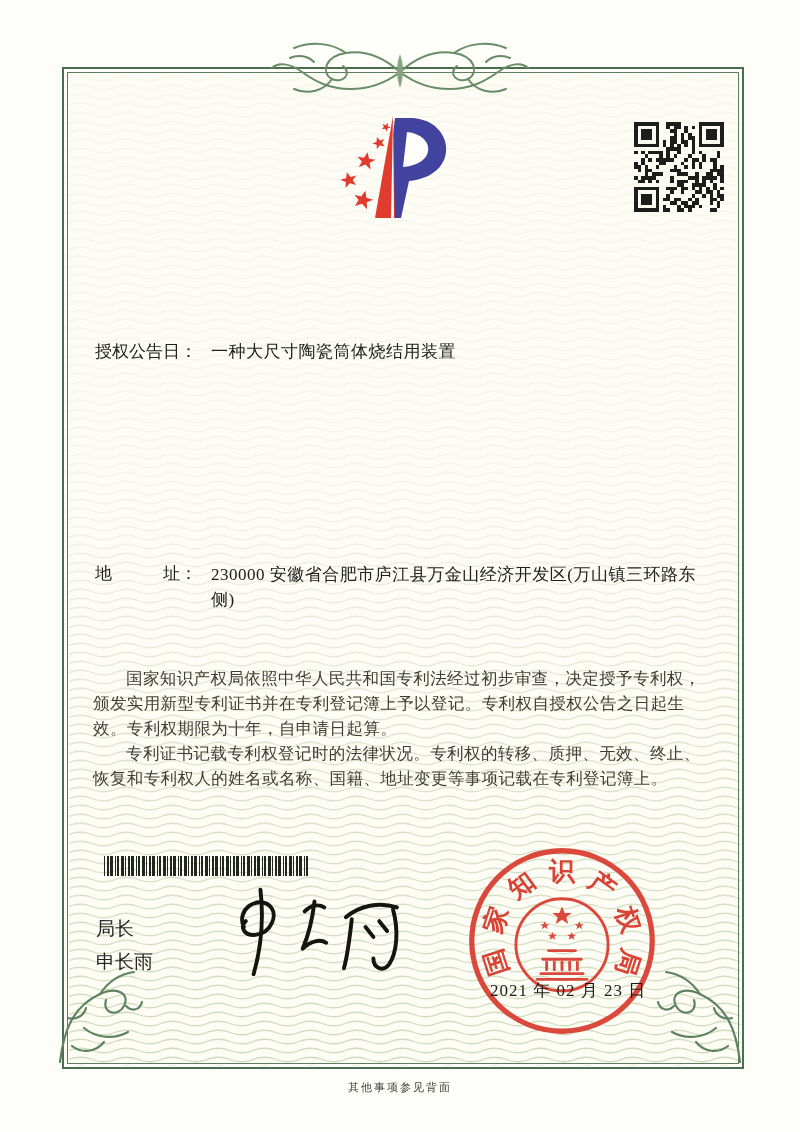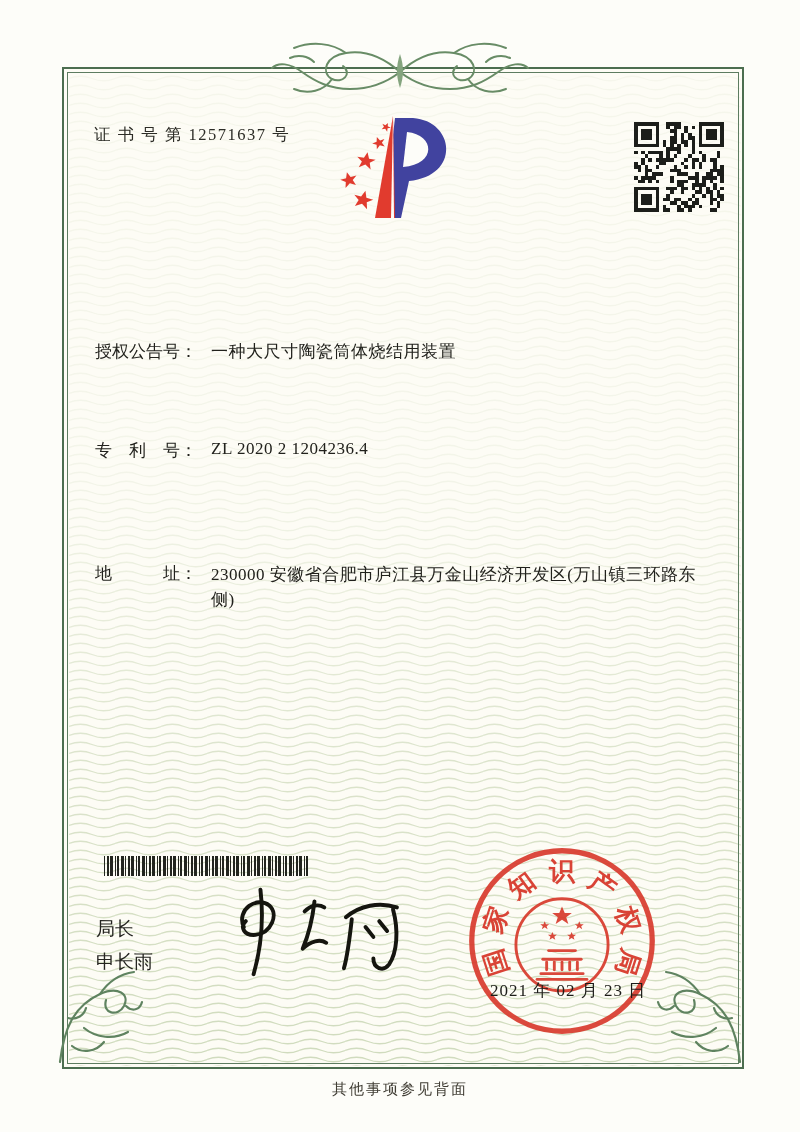--- a/index.html
+++ b/index.html
@@ -50,21 +50,21 @@
   .body-text p{margin:0;text-indent:2em;}
   
   .barcode{position:absolute;left:104px;top:856px;width:206px;height:20px;display:flex;align-items:stretch;}
   .barcode div{height:100%;}
   .officer{position:absolute;left:96px;top:912px;font-family:"Liberation Sans","DejaVu Sans",sans-serif;
     font-size:19px;color:#242420;line-height:33px;}
   .signature{position:absolute;left:210px;top:876px;width:205px;height:108px;}
   .seal{position:absolute;left:466px;top:845px;width:192px;height:192px;}
   .seal-date{position:absolute;left:490px;top:979px;font-size:17px;letter-spacing:1px;color:#1c1c18;z-index:5;}
   .footer-page{position:absolute;left:62px;width:678px;top:1033px;text-align:center;font-size:14.5px;color:#2b2b25;}
-  .back-note{position:absolute;left:0;right:0;top:1080px;text-align:center;font-size:15px;color:#3f3c33;letter-spacing:2px;}
+  .back-note{position:absolute;left:0;right:0;top:1080px;text-align:center;font-size:11px;color:#3f3c33;letter-spacing:2px;}
 </style>
 </head>
 <body>
 
 <div class="page">
 
   <div class="frame">
 
     <svg class="wavebg" width="672" height="992" xmlns="http://www.w3.org/2000/svg">
       <defs>
@@ -111,21 +111,20 @@
     <g transform="translate(100,0) scale(-1,1)" stroke="#5f8360" stroke-width="2.2" fill="none" stroke-linecap="round">
       <path d="M4,96 C8,62 18,40 44,28 C62,20 74,28 68,40 C62,51 46,48 50,34"></path>
       <path d="M28,62 C40,72 58,74 72,66"></path>
       <path d="M16,80 C26,88 40,86 48,76"></path>
       <path d="M44,28 C52,16 64,8 78,6"></path>
       <path d="M70,40 C76,46 84,44 86,36"></path>
       <path d="M12,52 C20,54 28,50 30,42"></path>
     </g>
   </svg>
 
-  <div class="cert-no">证 书 号 第 12571637 号</div>
 
   <svg class="logo" viewBox="0 0 132 108" xmlns="http://www.w3.org/2000/svg">
 
     <path d="M62,4 L80,4 C122,7 128,62 76,67 L68,104 L50,104 Z" fill="#41439f"></path>
     <path d="M74,18 C102,21 104,50 70,53 Z" fill="#fdfdf9"></path>
 
     <path d="M60,2 L62,104 L42,104 Z" fill="#e13b2e"></path>
     <path d="M60,2 L61,104 L58,104 Z" fill="#fdfdf9"></path>
 
     <g fill="#e13b2e">
@@ -428,29 +427,30 @@
       <rect x="9" y="24" width="1" height="1" fill="#1c1e1a"></rect>
       <rect x="12" y="24" width="1" height="1" fill="#1c1e1a"></rect>
       <rect x="13" y="24" width="1" height="1" fill="#1c1e1a"></rect>
       <rect x="15" y="24" width="1" height="1" fill="#1c1e1a"></rect>
       <rect x="21" y="24" width="1" height="1" fill="#1c1e1a"></rect>
       <rect x="22" y="24" width="1" height="1" fill="#1c1e1a"></rect>
     </svg>
 
 
   <div class="row" style="top:340px">
-    <span class="lbl">授权公告号：</span><span class="val">一种大尺寸陶瓷筒体烧结用装置</span>
-  </div>
-  <div class="row" style="top:439px">
-    <span class="lbl">专　利　号：</span><span class="val">ZL 2020 2 1204236.4</span>
+    <span class="lbl">授权公告日：</span><span class="val">一种大尺寸陶瓷筒体烧结用装置</span>
   </div>
   <div class="row" style="top:562px">
     <span class="lbl">地　　　址：</span><span class="val val-addr">230000 安徽省合肥市庐江县万金山经济开发区(万山镇三环路东侧)</span>
   </div>
 
+  <div class="body-text">
+    <p>国家知识产权局依照中华人民共和国专利法经过初步审查，决定授予专利权，颁发实用新型专利证书并在专利登记簿上予以登记。专利权自授权公告之日起生效。专利权期限为十年，自申请日起算。</p>
+    <p>专利证书记载专利权登记时的法律状况。专利权的转移、质押、无效、终止、恢复和专利权人的姓名或名称、国籍、地址变更等事项记载在专利登记簿上。</p>
+  </div>
 
   <div class="barcode" id="barcode">
       <div style="width:1px;background:#23251f"></div>
       <div style="width:2px"></div>
       <div style="width:2px;background:#23251f"></div>
       <div style="width:1px"></div>
       <div style="width:3px;background:#23251f"></div>
       <div style="width:2px"></div>
       <div style="width:1px;background:#23251f"></div>
       <div style="width:1px"></div>

